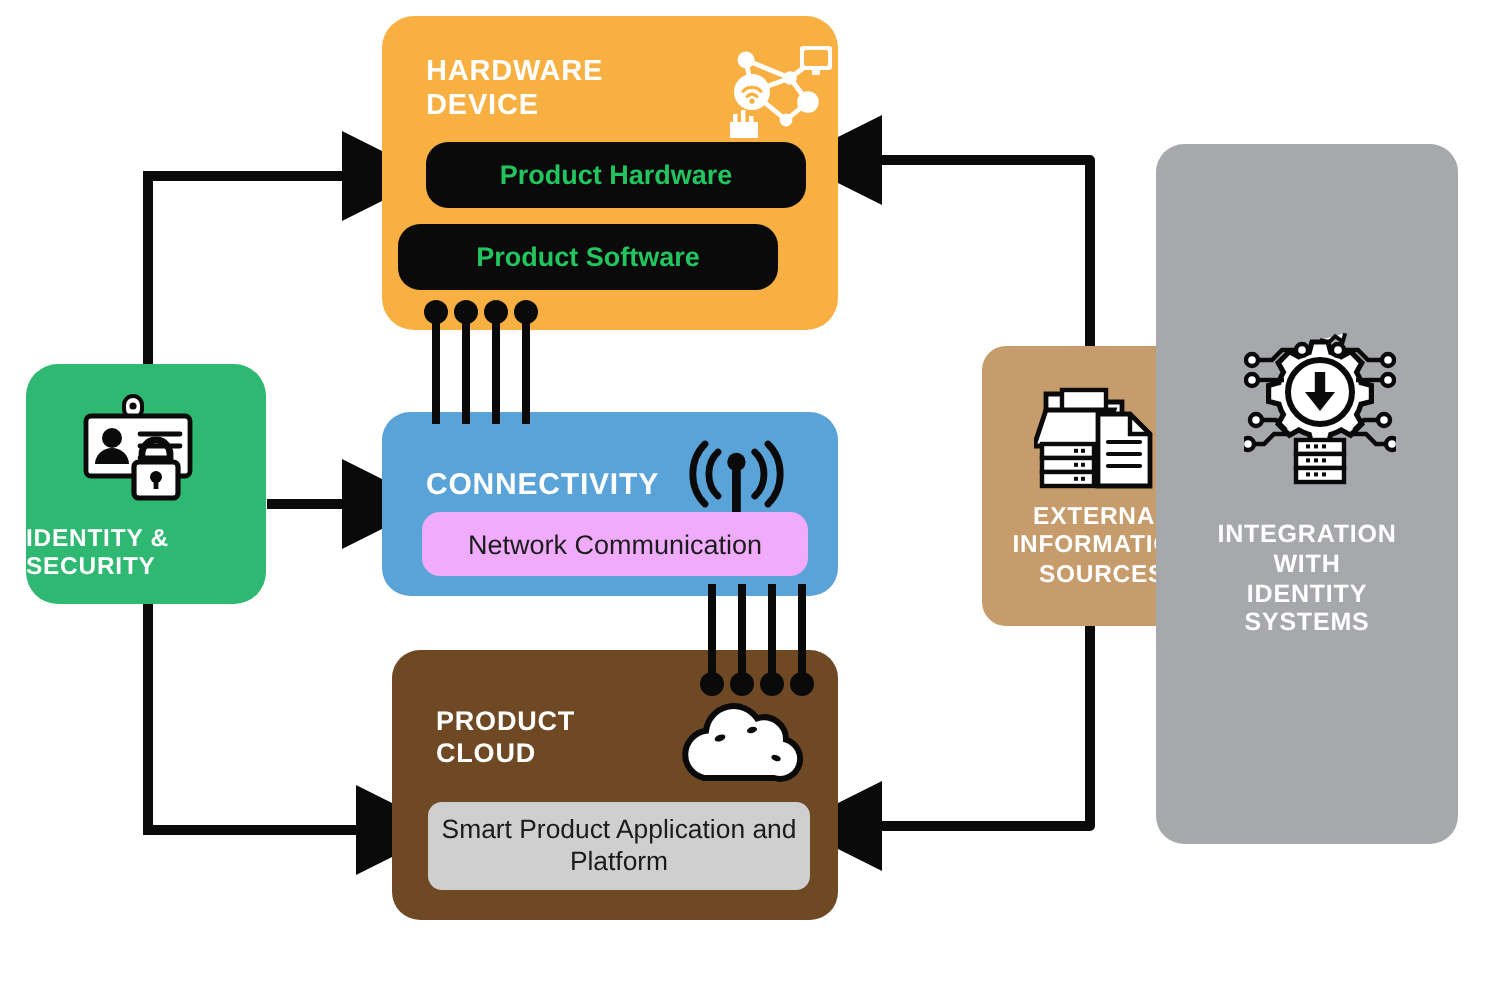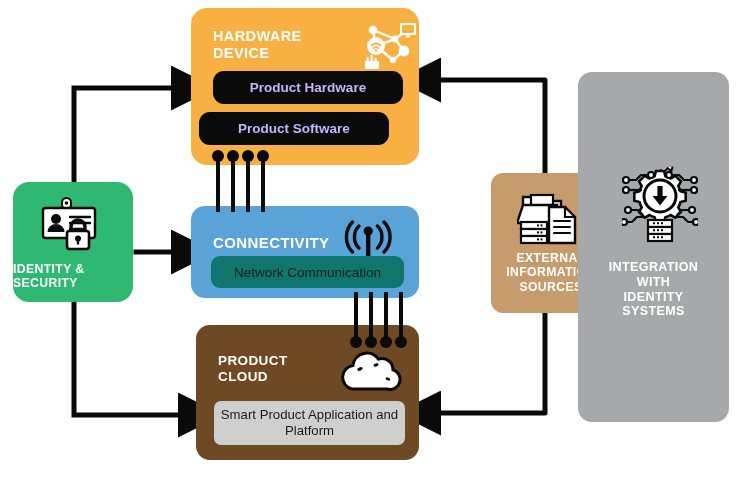--- a/index.html
+++ b/index.html
@@ -27,36 +27,36 @@
   }
 
   
   #hardware-device{
     left:191px;top:8px;width:228px;height:157px;
     background:#f9b042;border-radius:16px;
   }
   #hardware-device .node-title{left:22px;top:20px;font-size:14.5px;}
   .black-pill{
     position:absolute;background:#0a0a0a;border-radius:11px;
-    color:#c4b5fd;font-size:13.5px;font-weight:bold;
+    color:#22c55e;font-size:13.5px;font-weight:bold;
     display:flex;align-items:center;justify-content:center;
     text-align:center;
   }
   #product-hardware{left:22px;top:63px;width:190px;height:33px;}
   #product-software{left:8px;top:104px;width:190px;height:33px;}
 
   
   #connectivity{
     left:191px;top:206px;width:228px;height:92px;
     background:#5aa3d9;border-radius:14px;
   }
   #connectivity .node-title{left:22px;top:22px;font-size:15px;margin-top:6px;}
   #network-communication{
     position:absolute;left:20px;top:50px;width:193px;height:32px;
-    background:#0f766e;border-radius:9px;
+    background:#f0abfc;border-radius:9px;
     color:#1b1b1b;font-size:13.5px;
     display:flex;align-items:center;justify-content:center;text-align:center;
   }
 
   
   #product-cloud{
     left:196px;top:325px;width:223px;height:135px;
     background:#6f4924;border-radius:14px;
   }
   #product-cloud .node-title{left:22px;top:28px;font-size:13.5px;}

